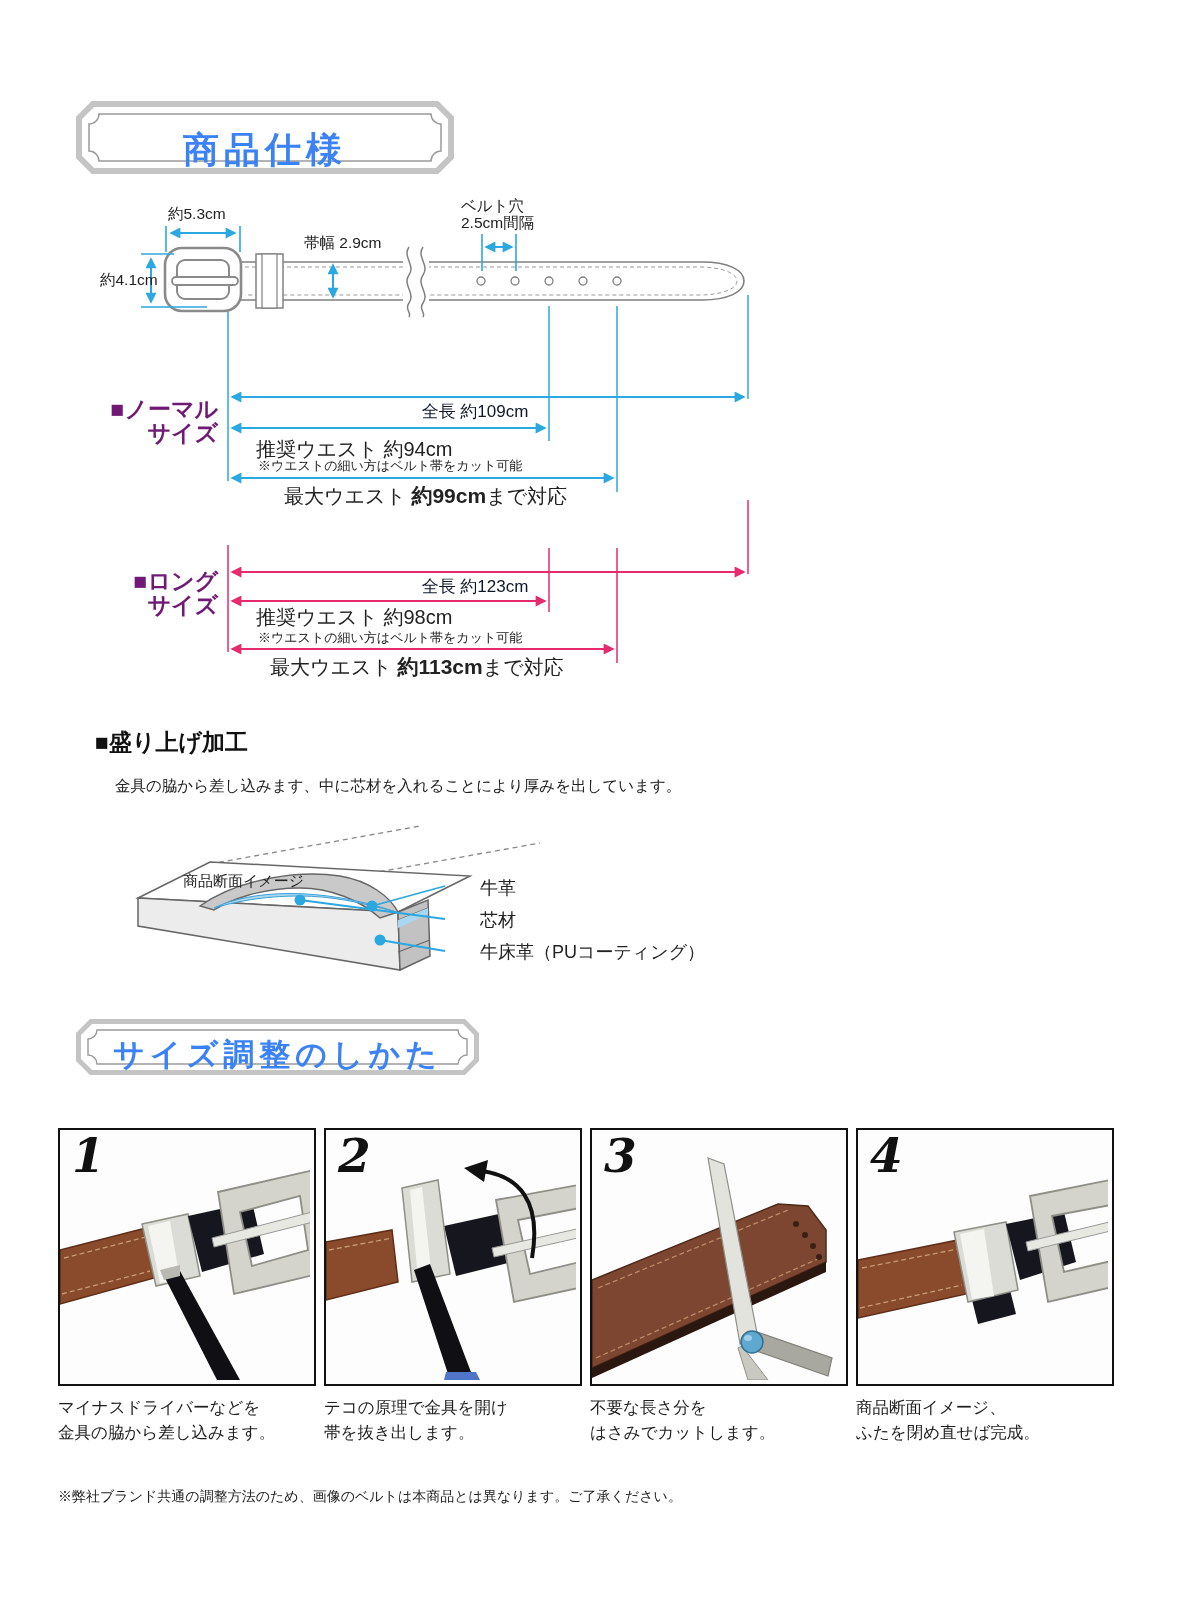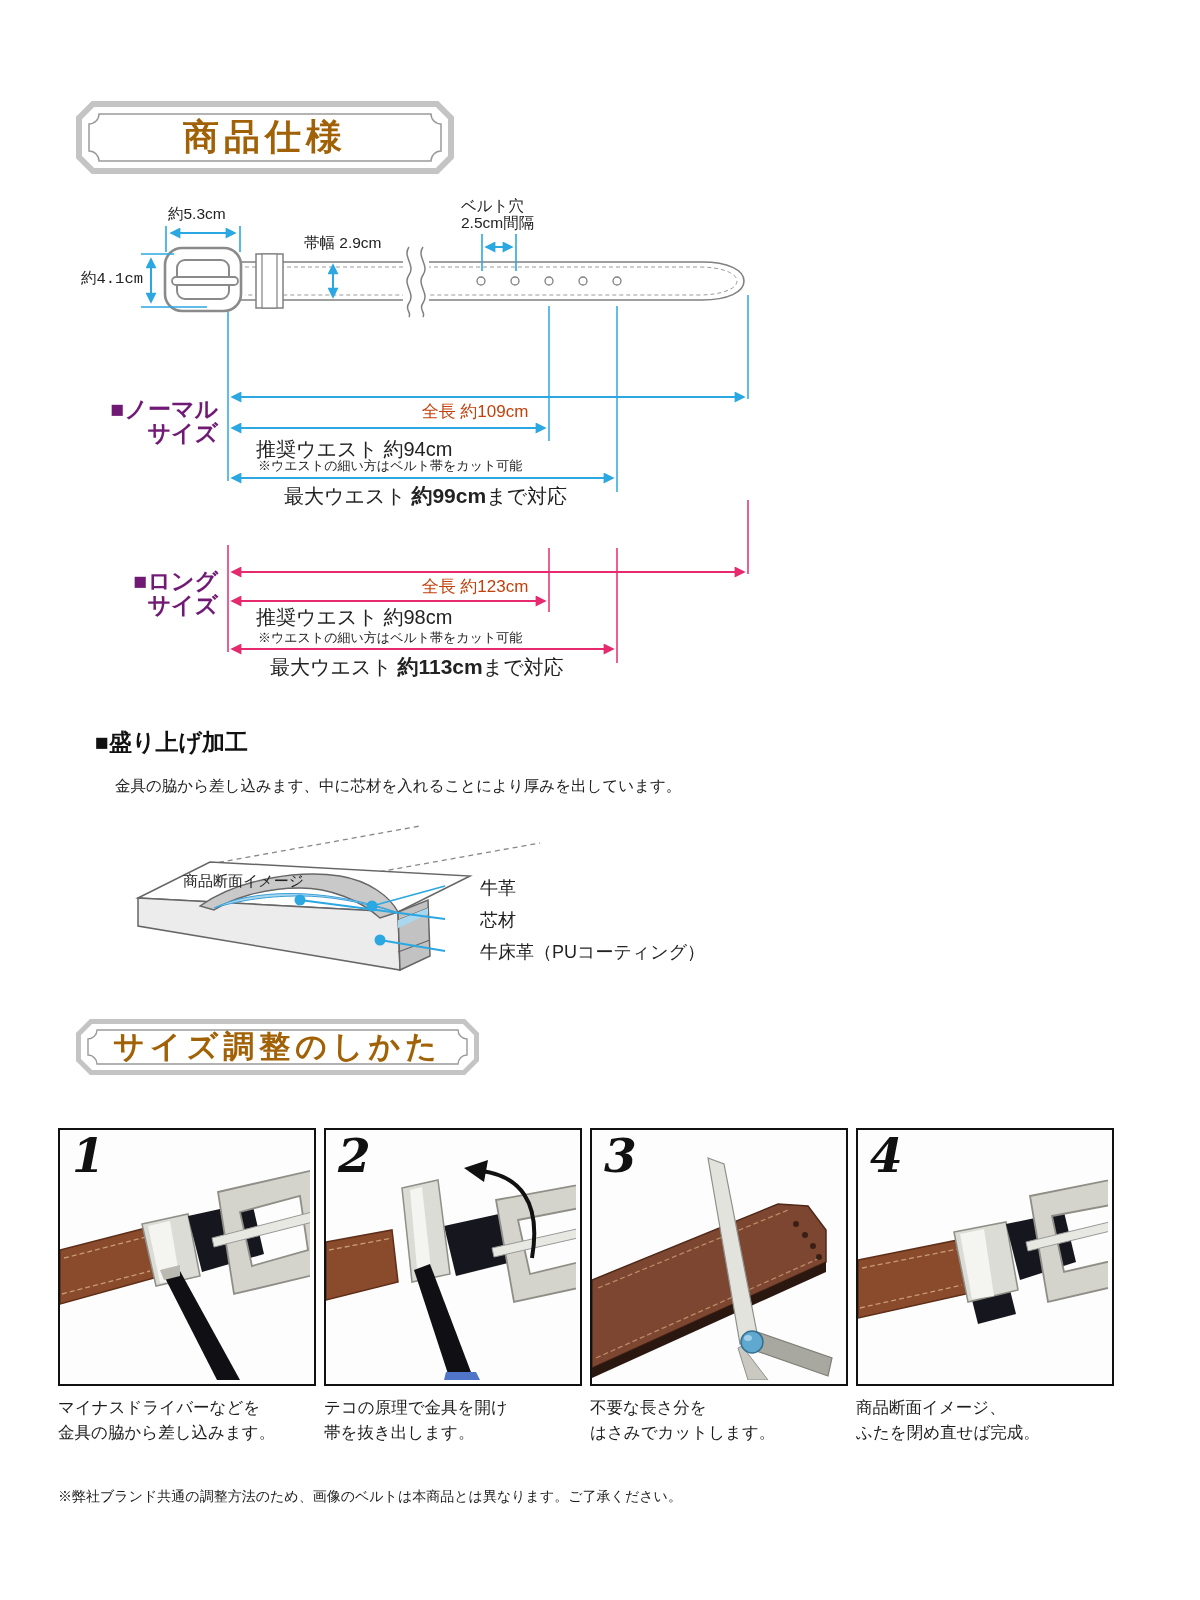--- a/index.html
+++ b/index.html
@@ -1,25 +1,25 @@
 <!DOCTYPE html>
 <html lang="ja"><head>
 <meta charset="utf-8">
 <style>
   html,body{margin:0;padding:0;background:#fff;}
   #page{position:relative;width:1200px;height:1600px;background:#ffffff;overflow:hidden;
         font-family:"Liberation Sans",sans-serif;color:#1c1c1c;}
   .abs{position:absolute;}
-  .frame-title{display:flex;align-items:center;justify-content:center;
-               font-family:Liberation Serif, serif;font-weight:600;color:#a16207;}
+  .frame-title{display:flex;align-items:flex-end;justify-content:center;
+               font-family:Liberation Serif, serif;font-weight:600;color:#3b82f6;}
   .frame-svg{position:absolute;inset:0;width:100%;height:100%;}
   .frame-text{position:relative;z-index:1;letter-spacing:5px;}
   .dim-label{font-size:15.5px;color:#222;line-height:1.1;white-space:nowrap;}
   .size-name{font-size:23px;font-weight:bold;color:#701a75;text-align:right;line-height:1.05;white-space:nowrap;}
-  .total-label{font-size:17px;color:#c2410c;text-align:center;white-space:nowrap;}
+  .total-label{font-size:17px;color:#0f172a;text-align:center;white-space:nowrap;}
   .reco-label{font-size:20px;color:#222;white-space:nowrap;}
   .cut-note{font-size:13px;color:#222;white-space:nowrap;}
   .max-label{font-size:20px;color:#222;white-space:nowrap;}
   .max-label b{font-size:21px;}
   .sec-heading{font-size:23px;font-weight:bold;color:#111;white-space:nowrap;}
   .body-text{font-size:15.5px;color:#222;white-space:nowrap;}
   .cs-label{font-size:18px;color:#222;white-space:nowrap;margin-left:28px;}
   .cs-small{font-size:15px;color:#222;white-space:nowrap;}
   #steps{position:absolute;left:58px;top:1128px;display:flex;gap:8px;}
   .step-col{width:258px;}
@@ -141,21 +141,21 @@
 
   <div class="abs frame-title" style="left:75px;top:100px;width:380px;height:75px;font-size:36px;">
     <svg class="frame-svg" viewBox="0 0 380 75">
       <path d="M18,4 L362,4 L376,18 L376,57 L362,71 L18,71 L4,57 L4,18 Z" fill="#fff" stroke="#c4c4c4" stroke-width="6"></path>
       <path d="M24,14 L356,14 A10,10 0 0 0 366,24 L366,51 A10,10 0 0 0 356,61 L24,61 A10,10 0 0 0 14,51 L14,24 A10,10 0 0 0 24,14 Z" fill="#fff" stroke="#9a9a9a" stroke-width="1.5"></path>
     </svg>
     <span class="frame-text">商品仕様</span>
   </div>
 
   <div class="abs dim-label" style="left:168px;top:205px;">約5.3cm</div>
-  <div class="abs dim-label" style="left:81px;top:271px;font-family:Liberation Mono, monospace;">約4.1cm</div>
+  <div class="abs dim-label" style="left:100px;top:271px;">約4.1cm</div>
   <div class="abs dim-label" style="left:304px;top:234px;">帯幅 2.9cm</div>
   <div class="abs dim-label" style="left:461px;top:197px;">
     <div>ベルト穴</div>
     <div>2.5cm間隔</div>
   </div>
 
   <div class="abs size-name" style="left:96px;top:397px;width:122px;">
     <div>■ノーマル</div>
     <div>サイズ</div>
   </div>

